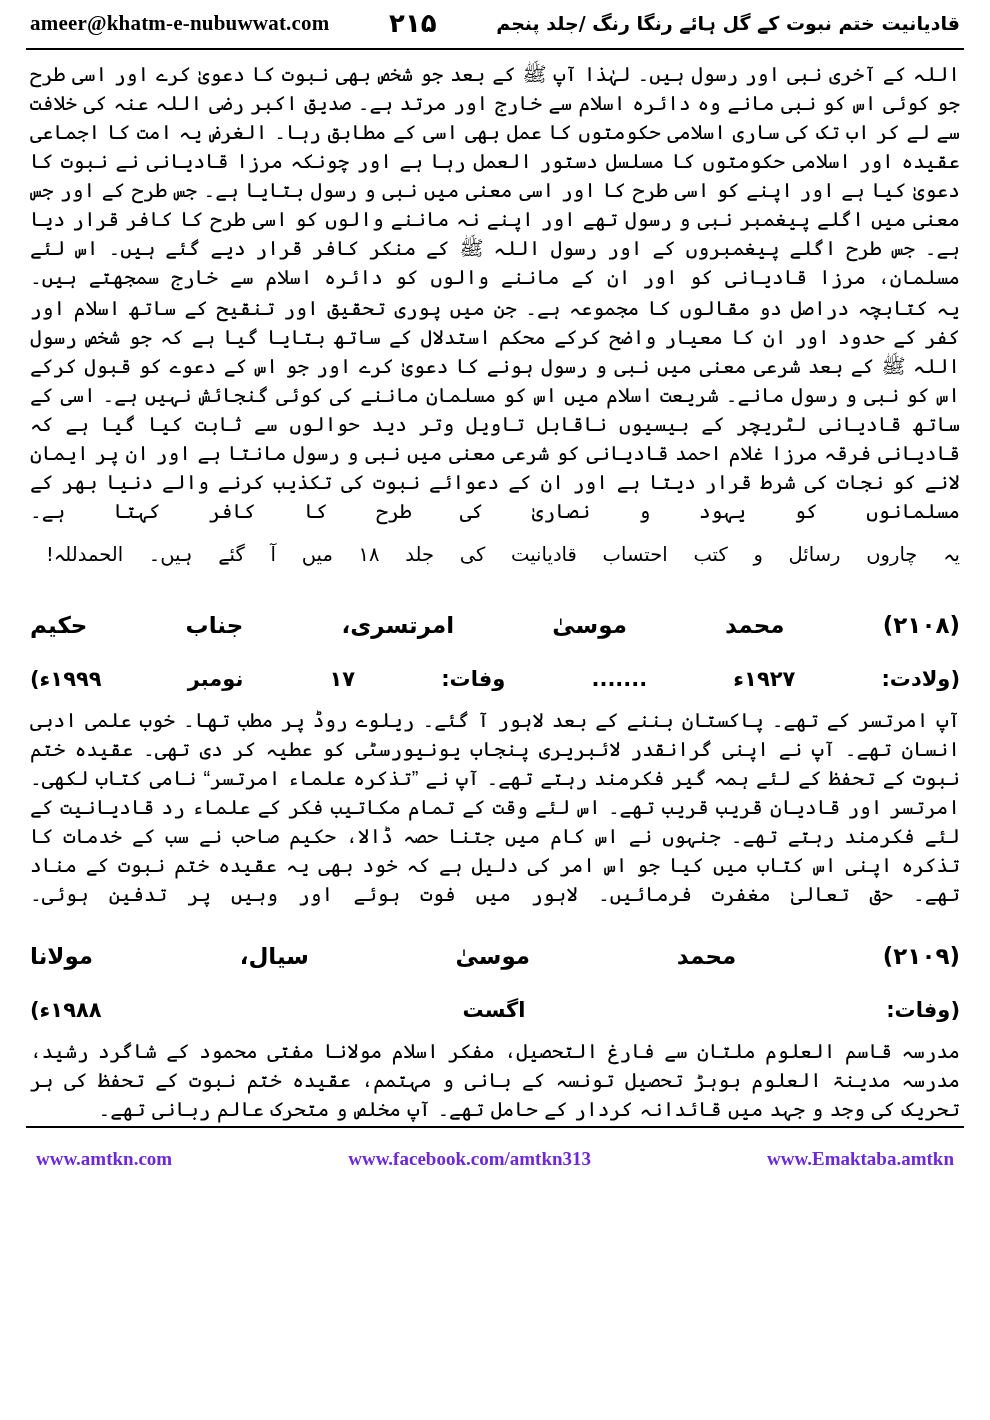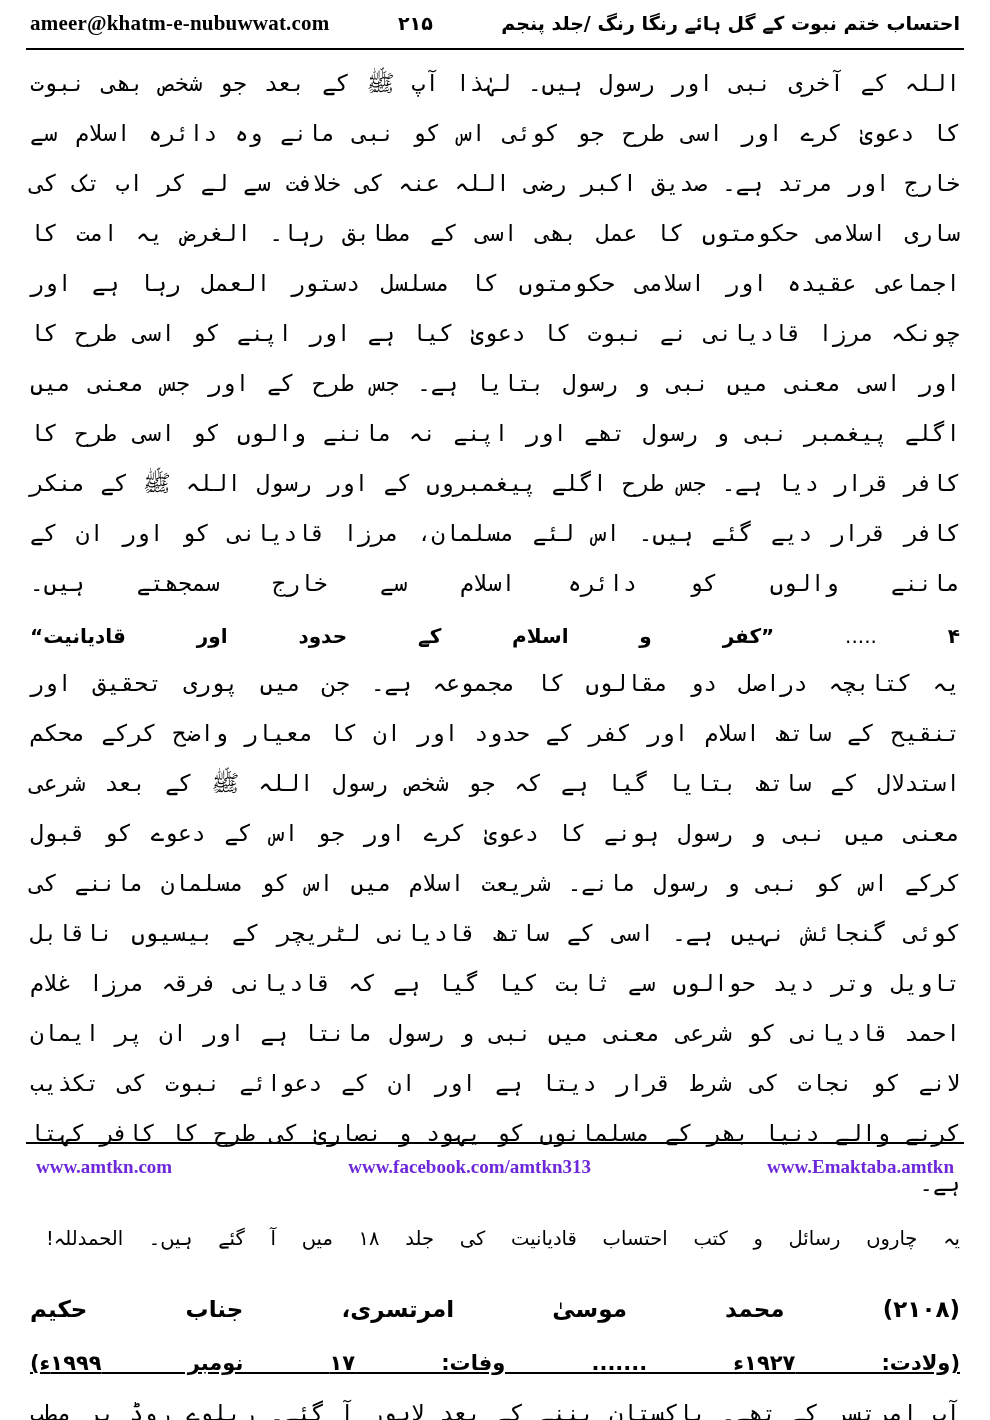--- a/index.html
+++ b/index.html
@@ -35,21 +35,21 @@
   }
   .header-left {
     font-family: "Liberation Serif", "DejaVu Serif", serif;
     font-size: 21px;
     font-weight: 700;
     letter-spacing: 0.2px;
     white-space: nowrap;
   }
   .header-center {
     font-family: "DejaVu Sans", sans-serif;
-    font-size: 19px;
+    font-size: 26px;
     font-weight: 700;
     direction: rtl;
     letter-spacing: 1px;
   }
   .header-right {
     font-family: "DejaVu Sans", sans-serif;
     font-size: 19px;
     font-weight: 700;
     direction: rtl;
     white-space: nowrap;
@@ -66,23 +66,23 @@
   }
 
   
   .content {
     padding: 10px 4px 0 4px;
     direction: rtl;
     text-align: justify;
     text-align-last: justify;
   }
   .para {
-    font-family: Liberation Mono, monospace;
-    font-size: 23px;
-    line-height: 50px;
+    font-family: Liberation Sans, sans-serif;
+    font-size: 20px;
+    line-height: 29px;
     margin: 0 0 2px 0;
     text-align: justify;
     text-align-last: justify;
     word-spacing: 1px;
   }
   .para.last-right {
     text-align-last: right;
   }
   .sub-heading {
     font-family: "DejaVu Sans", sans-serif;
@@ -116,21 +116,20 @@
     line-height: 58px;
     letter-spacing: 0.5px;
   }
   .entry-dates {
     font-family: "DejaVu Sans", sans-serif;
     font-size: 21px;
     text-align: center;
     line-height: 46px;
     margin-top: 2px;
     font-weight: 600;
-    text-decoration: underline;
   }
   .entry-body {
     margin-top: 4px;
   }
 
   
   .footer {
     position: absolute;
     left: 26px;
     right: 26px;
@@ -145,44 +144,39 @@
     font-size: 19px;
     font-weight: 700;
     color: #b01a12;
     padding: 6px 10px 0 10px;
   }
   .footer-item {
     white-space: nowrap;
   }
   .footer-center {
     flex: 0 0 auto;
-    margin: 0 auto;
+    margin: 8px auto;
   }
 </style>
 </head>
 <body>
 
 <div class="page">
 
   <div class="header">
     <div class="header-left">ameer@khatm-e-nubuwwat.com</div>
     <div class="header-center">۲۱۵</div>
-    <div class="header-right">احتساب ختم نبوت کے گل ہائے رنگا رنگ /جلد پنجم</div>
+    <div class="header-right">قادیانیت ختم نبوت کے گل ہائے رنگا رنگ /جلد پنجم</div>
   </div>
   <hr class="rule">
 
   <div class="content">
 
     <p class="para">اللہ کے آخری نبی اور رسول ہیں۔ لہٰذا آپ ﷺ کے بعد جو شخص بھی نبوت کا دعویٰ کرے اور اسی طرح جو کوئی اس کو نبی مانے وہ دائرہ اسلام سے خارج اور مرتد ہے۔ صدیق اکبر رضی اللہ عنہ کی خلافت سے لے کر اب تک کی ساری اسلامی حکومتوں کا عمل بھی اسی کے مطابق رہا۔ الغرض یہ امت کا اجماعی عقیدہ اور اسلامی حکومتوں کا مسلسل دستور العمل رہا ہے اور چونکہ مرزا قادیانی نے نبوت کا دعویٰ کیا ہے اور اپنے کو اسی طرح کا اور اسی معنی میں نبی و رسول بتایا ہے۔ جس طرح کے اور جس معنی میں اگلے پیغمبر نبی و رسول تھے اور اپنے نہ ماننے والوں کو اسی طرح کا کافر قرار دیا ہے۔ جس طرح اگلے پیغمبروں کے اور رسول اللہ ﷺ کے منکر کافر قرار دیے گئے ہیں۔ اس لئے مسلمان، مرزا قادیانی کو اور ان کے ماننے والوں کو دائرہ اسلام سے خارج سمجھتے ہیں۔</p>
 
-    <div class="sub-heading">
-      <span>۴</span>
-      <span class="dots">.....</span>
-      <span>”کفر و اسلام کے حدود اور قادیانیت“</span>
-    </div>
 
     <p class="para">یہ کتابچہ دراصل دو مقالوں کا مجموعہ ہے۔ جن میں پوری تحقیق اور تنقیح کے ساتھ اسلام اور کفر کے حدود اور ان کا معیار واضح کرکے محکم استدلال کے ساتھ بتایا گیا ہے کہ جو شخص رسول اللہ ﷺ کے بعد شرعی معنی میں نبی و رسول ہونے کا دعویٰ کرے اور جو اس کے دعوے کو قبول کرکے اس کو نبی و رسول مانے۔ شریعت اسلام میں اس کو مسلمان ماننے کی کوئی گنجائش نہیں ہے۔ اسی کے ساتھ قادیانی لٹریچر کے بیسیوں ناقابل تاویل وتر دید حوالوں سے ثابت کیا گیا ہے کہ قادیانی فرقہ مرزا غلام احمد قادیانی کو شرعی معنی میں نبی و رسول مانتا ہے اور ان پر ایمان لانے کو نجات کی شرط قرار دیتا ہے اور ان کے دعوائے نبوت کی تکذیب کرنے والے دنیا بھر کے مسلمانوں کو یہود و نصاریٰ کی طرح کا کافر کہتا ہے۔</p>
 
     <p class="note-line">یہ چاروں رسائل و کتب احتساب قادیانیت کی جلد ۱۸ میں آ گئے ہیں۔ الحمدللہ!</p>
 
     <div class="entry">
       <div class="entry-title">(۲۱۰۸) محمد موسیٰ امرتسری، جناب حکیم</div>
       <div class="entry-dates">(ولادت: ۱۹۲۷ء ....... وفات: ۱۷ نومبر ۱۹۹۹ء)</div>
       <p class="para entry-body">آپ امرتسر کے تھے۔ پاکستان بننے کے بعد لاہور آ گئے۔ ریلوے روڈ پر مطب تھا۔ خوب علمی ادبی انسان تھے۔ آپ نے اپنی گرانقدر لائبریری پنجاب یونیورسٹی کو عطیہ کر دی تھی۔ عقیدہ ختم نبوت کے تحفظ کے لئے ہمہ گیر فکرمند رہتے تھے۔ آپ نے ”تذکرہ علماء امرتسر“ نامی کتاب لکھی۔ امرتسر اور قادیان قریب قریب تھے۔ اس لئے وقت کے تمام مکاتیب فکر کے علماء رد قادیانیت کے لئے فکرمند رہتے تھے۔ جنہوں نے اس کام میں جتنا حصہ ڈالا، حکیم صاحب نے سب کے خدمات کا تذکرہ اپنی اس کتاب میں کیا جو اس امر کی دلیل ہے کہ خود بھی یہ عقیدہ ختم نبوت کے مناد تھے۔ حق تعالیٰ مغفرت فرمائیں۔ لاہور میں فوت ہوئے اور وہیں پر تدفین ہوئی۔</p>
     </div>

